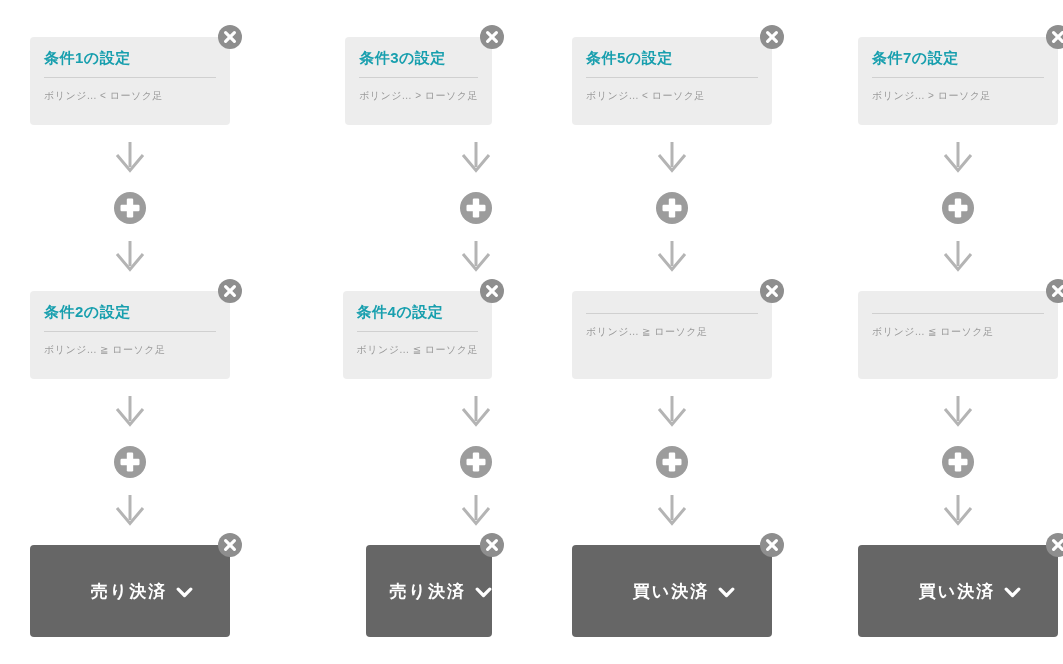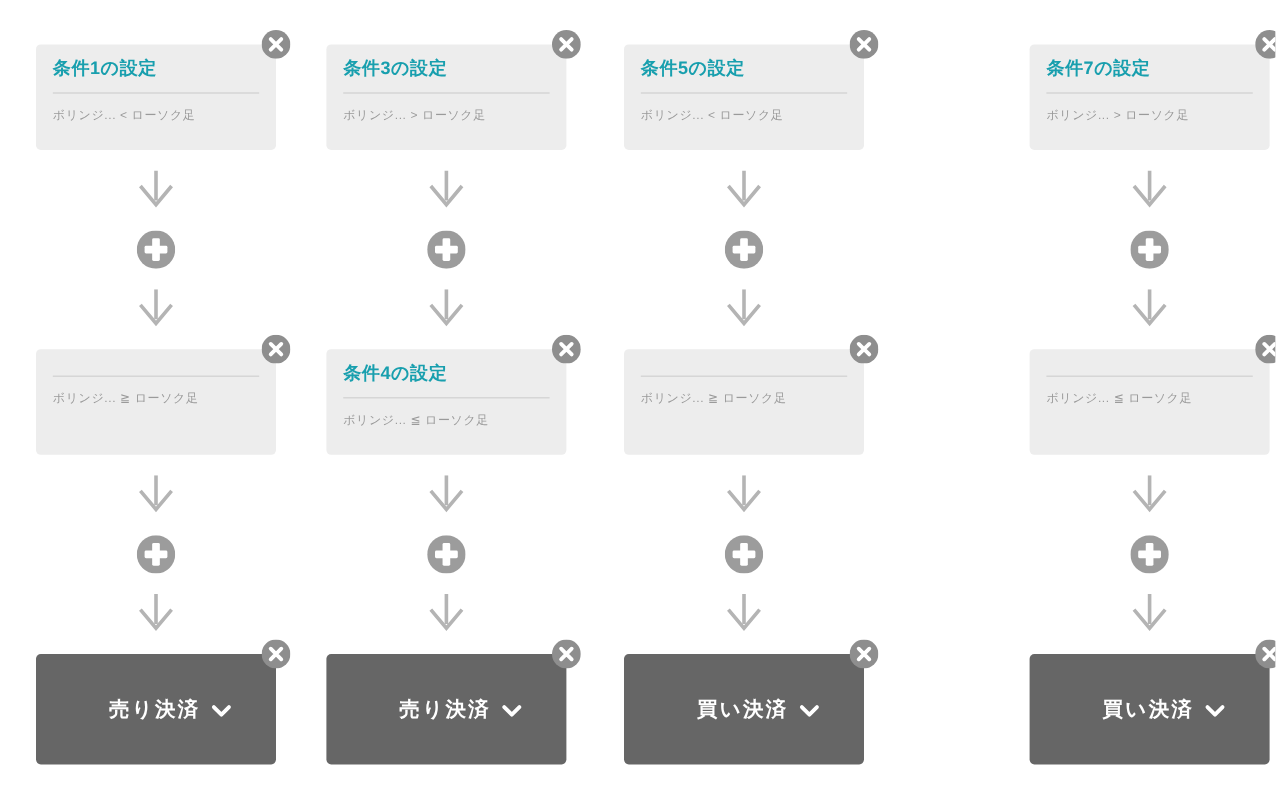--- a/index.html
+++ b/index.html
@@ -128,20 +128,21 @@
         <rect x="12.8" y="6.5" width="6.4" height="19" rx="1.2" fill="#ffffff"></rect>
       </svg>
     </button>
     <svg width="30" height="34" viewBox="0 0 30 34">
       <path d="M15 0 L15 25" stroke="#b4b4b4" stroke-width="3" fill="none"></path>
       <path d="M2 13 L15 28.5 L28 13" stroke="#b4b4b4" stroke-width="3" fill="none"></path>
     </svg>
   </div>
 
   <div class="card">
+    <div class="card-title">条件2の設定</div>
     <div class="card-divider"></div>
     <div class="card-cond">ボリンジ... ≧ ローソク足</div>
     <button class="close-btn">
       <svg width="24" height="24" viewBox="0 0 24 24">
         <circle cx="12" cy="12" r="12" fill="#8e8e8e"></circle>
         <path d="M7.6 7.6 L16.4 16.4 M16.4 7.6 L7.6 16.4" stroke="#ffffff" stroke-width="3.2" stroke-linecap="round"></path>
       </svg>
     </button>
   </div>
 
@@ -169,21 +170,21 @@
       <path d="M2.2 2.2 L8.5 8.5 L14.8 2.2" stroke="#ffffff" stroke-width="3.2" fill="none" stroke-linecap="round" stroke-linejoin="round"></path>
     </svg>
     <button class="close-btn">
       <svg width="24" height="24" viewBox="0 0 24 24">
         <circle cx="12" cy="12" r="12" fill="#8e8e8e"></circle>
         <path d="M7.6 7.6 L16.4 16.4 M16.4 7.6 L7.6 16.4" stroke="#ffffff" stroke-width="3.2" stroke-linecap="round"></path>
       </svg>
     </button>
   </div>
 </div>
-    <div class="column" style="left: 272px;">
+    <div class="column" style="left: 292px; align-items: flex-end;">
   <div class="card">
     <div class="card-title">条件3の設定</div>
     <div class="card-divider"></div>
     <div class="card-cond">ボリンジ... &gt; ローソク足</div>
     <button class="close-btn">
       <svg width="24" height="24" viewBox="0 0 24 24">
         <circle cx="12" cy="12" r="12" fill="#8e8e8e"></circle>
         <path d="M7.6 7.6 L16.4 16.4 M16.4 7.6 L7.6 16.4" stroke="#ffffff" stroke-width="3.2" stroke-linecap="round"></path>
       </svg>
     </button>
@@ -243,21 +244,21 @@
       <path d="M2.2 2.2 L8.5 8.5 L14.8 2.2" stroke="#ffffff" stroke-width="3.2" fill="none" stroke-linecap="round" stroke-linejoin="round"></path>
     </svg>
     <button class="close-btn">
       <svg width="24" height="24" viewBox="0 0 24 24">
         <circle cx="12" cy="12" r="12" fill="#8e8e8e"></circle>
         <path d="M7.6 7.6 L16.4 16.4 M16.4 7.6 L7.6 16.4" stroke="#ffffff" stroke-width="3.2" stroke-linecap="round"></path>
       </svg>
     </button>
   </div>
 </div>
-    <div class="column" style="left: 520px;">
+    <div class="column" style="left: 572px;">
   <div class="card">
     <div class="card-title">条件5の設定</div>
     <div class="card-divider"></div>
     <div class="card-cond">ボリンジ... &lt; ローソク足</div>
     <button class="close-btn">
       <svg width="24" height="24" viewBox="0 0 24 24">
         <circle cx="12" cy="12" r="12" fill="#8e8e8e"></circle>
         <path d="M7.6 7.6 L16.4 16.4 M16.4 7.6 L7.6 16.4" stroke="#ffffff" stroke-width="3.2" stroke-linecap="round"></path>
       </svg>
     </button>

